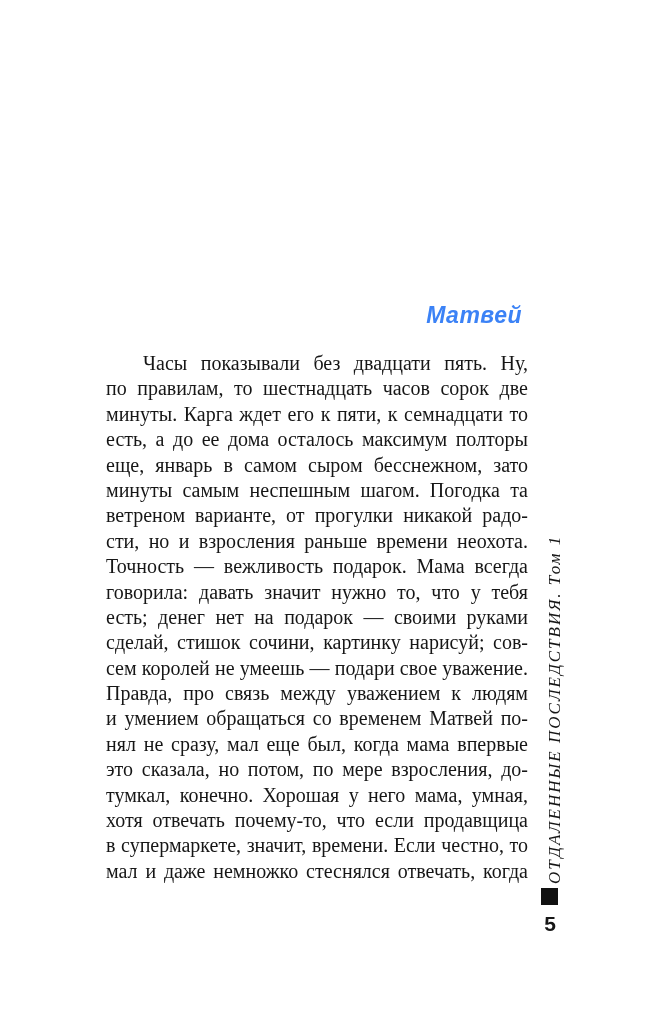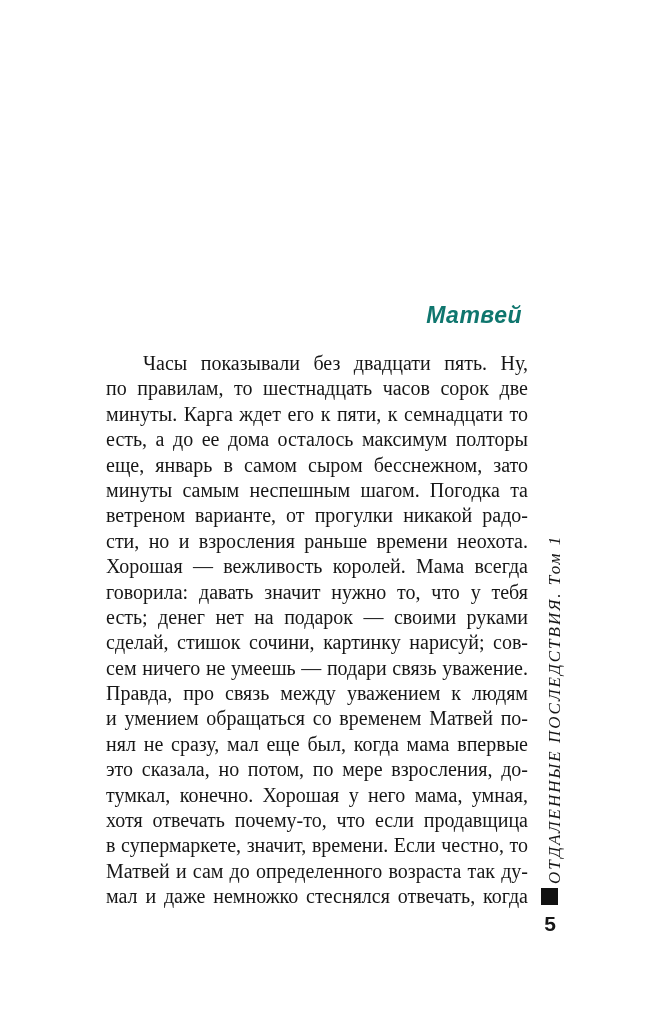--- a/index.html
+++ b/index.html
@@ -20,21 +20,21 @@
     left: 62px;
     top: 302px;
     width: 460px;
     margin: 0;
     text-align: right;
     font-family: "Liberation Sans", sans-serif;
     font-style: italic;
     font-weight: bold;
     font-size: 23px;
     letter-spacing: 0.5px;
-    color: #0f766e;
+    color: #3b82f6;
   }
   .body-text {
     position: absolute;
     left: 62px;
     top: 351px;
     width: 466px;
     font-family: "Liberation Serif", serif;
     font-size: 20px;
     color: #161616;
   }
@@ -95,33 +95,32 @@
 
   <div class="body-text">
       <div class="body-line">Часы показывали без двадцати пять. Ну, если</div>
       <div class="body-line">по правилам, то шестнадцать часов сорок две</div>
       <div class="body-line">минуты. Карга ждет его к пяти, к семнадцати то</div>
       <div class="body-line">есть, а до ее дома осталось максимум полторы</div>
       <div class="body-line">еще, январь в самом сыром бесснежном, зато</div>
       <div class="body-line">минуты самым неспешным шагом. Погодка та</div>
       <div class="body-line">ветреном варианте, от прогулки никакой радо-</div>
       <div class="body-line">сти, но и взросления раньше времени неохота.</div>
-      <div class="body-line">Хорошая — вежливость королей. Мама всегда</div>
+      <div class="body-line">Точность — вежливость подарок. Мама всегда</div>
       <div class="body-line">говорила: давать значит нужно то, что у тебя</div>
       <div class="body-line">есть; денег нет на подарок — своими руками</div>
       <div class="body-line">сделай, стишок сочини, картинку нарисуй; сов-</div>
-      <div class="body-line">сем ничего не умеешь — подари связь уважение.</div>
+      <div class="body-line">сем королей не умеешь — подари свое уважение.</div>
       <div class="body-line">Правда, про связь между уважением к людям</div>
       <div class="body-line">и умением обращаться со временем Матвей по-</div>
       <div class="body-line">нял не сразу, мал еще был, когда мама впервые</div>
       <div class="body-line">это сказала, но потом, по мере взросления, до-</div>
       <div class="body-line">тумкал, конечно. Хорошая у него мама, умная,</div>
       <div class="body-line">хотя отвечать почему-то, что если продавщица</div>
       <div class="body-line">в супермаркете, значит, времени. Если честно, то</div>
-      <div class="body-line">Матвей и сам до определенного возраста так ду-</div>
       <div class="body-line">мал и даже немножко стеснялся отвечать, когда</div>
     </div>
 
   <div class="running-title">ОТДАЛЕННЫЕ ПОСЛЕДСТВИЯ. Том 1</div>
 
   <div class="section-marker"></div>
 
   <div class="page-number">5</div>
 
 </div>

